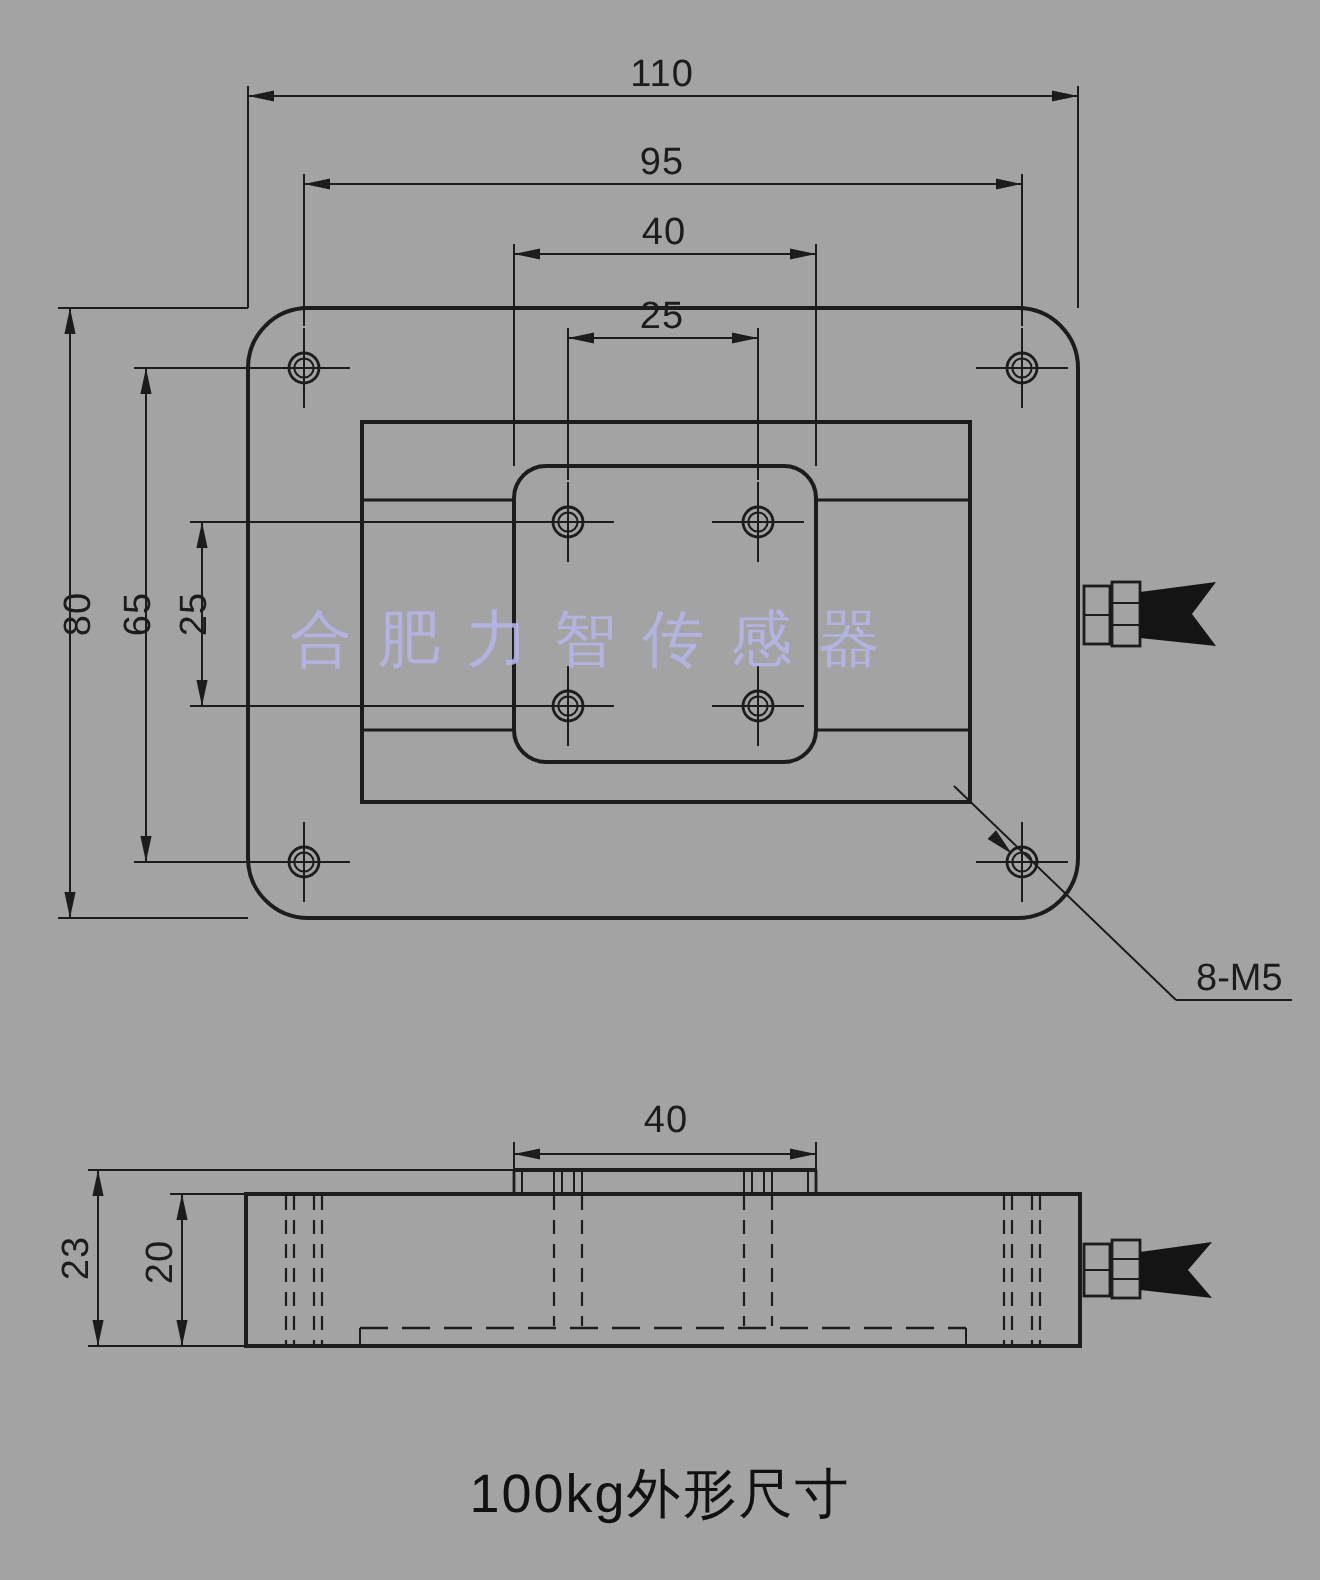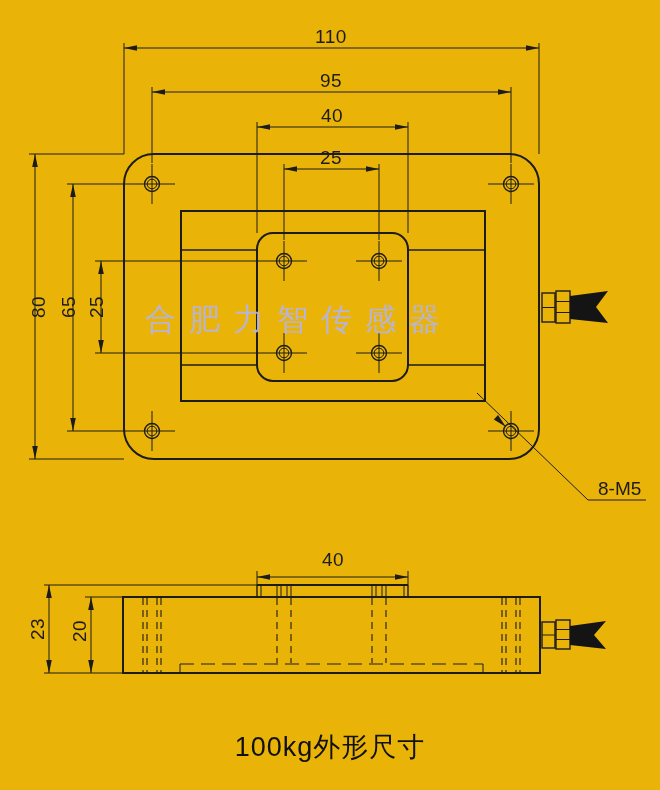--- a/index.html
+++ b/index.html
@@ -1,16 +1,16 @@
 <!DOCTYPE html>
 <html><head>
 <meta charset="utf-8">
 <style>
   html,body{margin:0;padding:0;background:#ffffff;}
-  .page{position:relative;width:660px;height:790px;background:#eab308;overflow:hidden;
+  .page{position:relative;width:660px;height:790px;background:#a3a3a3;overflow:hidden;
         font-family:"Liberation Sans","DejaVu Sans",sans-serif;}
   svg{display:block}
   .dim-text{font-size:19px;fill:#1c1c1c;letter-spacing:0.5px;}
   .callout-text{font-size:19px;fill:#1c1c1c;}
   .watermark-text{font-size:31px;letter-spacing:13px;opacity:0.9;}
   .caption-text{font-size:27px;fill:#111;letter-spacing:1px;}
   .thin{stroke:#1c1c1c;stroke-width:1;fill:none;}
   .mid{stroke:#1c1c1c;stroke-width:1.4;fill:none;}
   .thick{stroke:#1c1c1c;stroke-width:2;fill:none;}
   .arrow{fill:#1c1c1c;stroke:none;}

